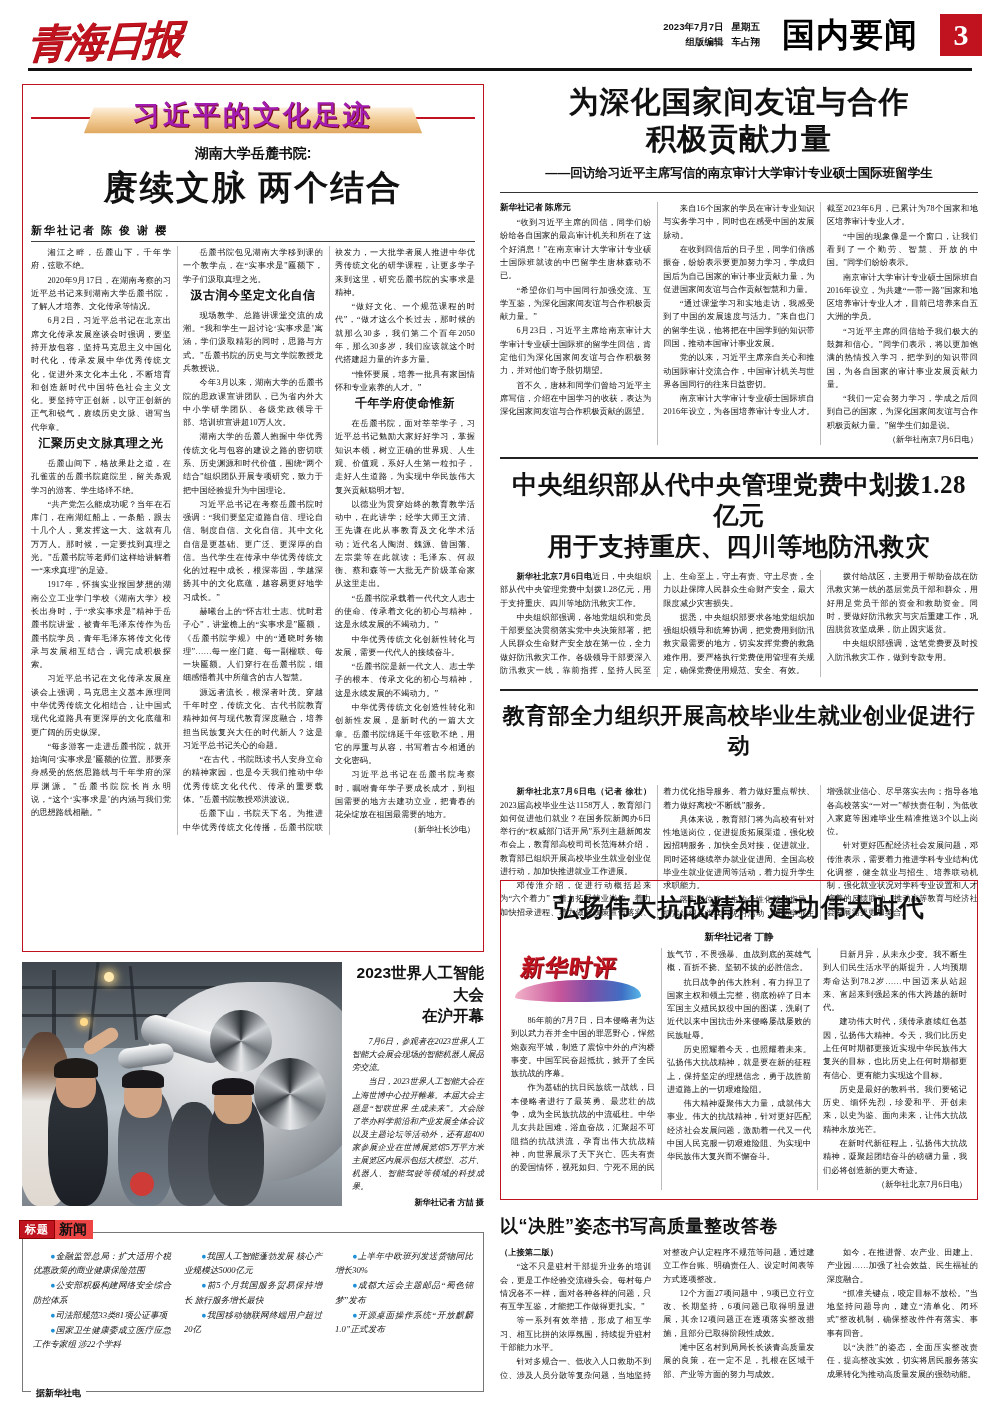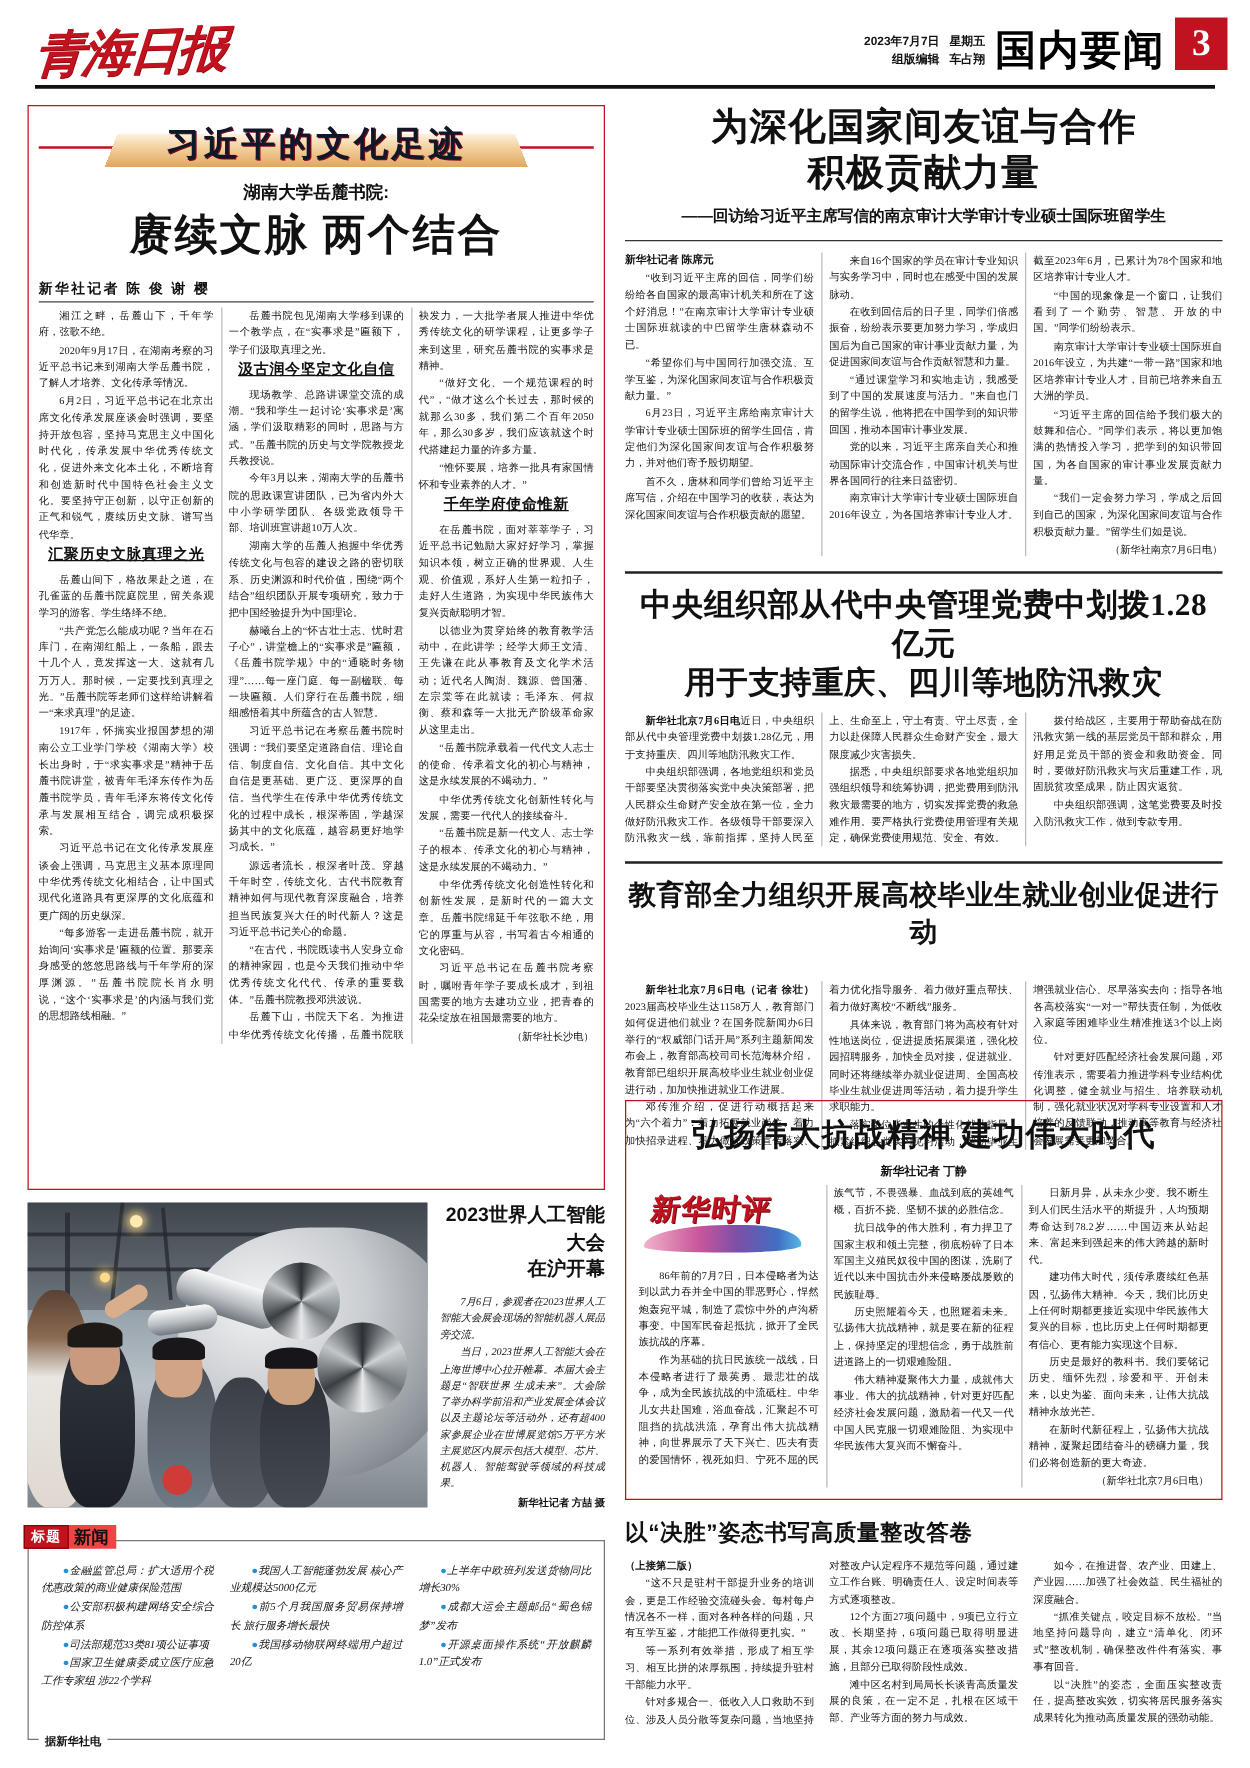--- a/index.html
+++ b/index.html
@@ -17,21 +17,21 @@
     position:absolute; left:0; top:0; width:1000px; height:72px;
   }
   .logo {
     position:absolute; left:28px; top:14px;
     font-family:"Liberation Serif","DejaVu Serif",serif;
     font-size:40px; font-weight:bold; color:#c1121f;
     font-style:italic; letter-spacing:-2px;
     transform:skewX(-6deg) rotate(-2deg);
     text-shadow:0.5px 0.5px 0 #8b0000;
   }
-  .mh-right { position:absolute; right:18px; top:14px; display:flex; align-items:flex-end; gap:8px;}
+  .mh-right { position:absolute; right:18px; top:14px; display:flex; align-items:flex-start; gap:22px;}
   .mh-dates { text-align:right; font-size:9.5px; line-height:1.55; font-weight:bold;
               font-family:"Liberation Sans","DejaVu Sans",sans-serif; color:#111; padding-top:6px;}
   .mh-dates .row{ display:flex; justify-content:flex-end; gap:8px;}
   .mh-section { font-family:"Liberation Sans","DejaVu Sans",sans-serif;
                 font-size:33px; font-weight:bold; letter-spacing:1px; line-height:1;
                 padding-top:4px; color:#000;}
   .mh-page { width:42px; height:42px; background:#c1121f; color:#fff;
              font-family:"Liberation Serif",serif; font-weight:bold; font-size:30px;
              display:flex; align-items:center; justify-content:center; }
   .mh-rule { position:absolute; left:28px; top:68px; width:944px; height:3px; background:#111;}
@@ -44,37 +44,37 @@
   .ribbon-wrap { position:relative; height:44px; margin:2px 0 2px 0; }
   .ribbon-line { position:absolute; left:0; right:0; top:24px; height:2px; background:#c1121f;}
   .ribbon-band {
     position:absolute; left:58px; right:58px; top:14px; height:26px;
     background:linear-gradient(180deg,#fdf0dd 0%,#f3cf9c 45%,#e0a860 100%);
     transform:perspective(60px) rotateX(8deg);
   }
   .ribbon-text {
     position:absolute; left:0; right:0; top:4px; text-align:center;
     font-family:"Liberation Serif","DejaVu Serif",serif;
-    font-size:27px; font-weight:bold; color:#0f172a; letter-spacing:3px;
+    font-size:27px; font-weight:bold; color:#a21caf; letter-spacing:3px;
     text-shadow:1px 1px 0 #7a0b14;
   }
   .kicker { text-align:center; font-size:14px; font-weight:bold; margin:8px 0 2px;
             font-family:"Liberation Sans","DejaVu Sans",sans-serif; }
   .main-head { text-align:center; font-size:34px; font-weight:bold; letter-spacing:2px;
                font-family:"Liberation Serif","DejaVu Serif",serif; margin:2px 0 8px; }
   .byline { font-size:11px; font-weight:bold; letter-spacing:2px; padding:4px 0 3px;
             border-bottom:1px solid #444; margin-bottom:4px;
             font-family:"Liberation Sans","DejaVu Sans",sans-serif;}
   .three-col { column-count:3; column-gap:12px; column-rule:1px solid #bbb; }
   .body-text p { margin:0 0 1px 0; text-indent:2em; text-align:justify;
                  font-size:8.2px; line-height:1.62; letter-spacing:0.1px;
                  font-family:"Liberation Serif","DejaVu Serif",serif; }
   .subhead { text-align:center; font-weight:bold; font-size:12px; margin:0 0 5px;
              break-inside:avoid; font-family:"Liberation Sans","DejaVu Sans",sans-serif;
-             letter-spacing:0.5px;text-decoration:underline;}
+             letter-spacing:0.5px;}
   .sign { text-align:right; font-size:8.2px; margin-top:2px; }
 
   
   .right-area { position:absolute; left:500px; top:84px; width:478px; }
   .hl-1 { text-align:center; font-size:30px; font-weight:bold; line-height:1.22;
           letter-spacing:1px; font-family:"Liberation Serif","DejaVu Serif",serif; }
   .hl-sub { text-align:center; font-size:12.5px; font-weight:bold; margin-top:8px;
             font-family:"Liberation Sans","DejaVu Sans",sans-serif; }
   .hl-2 { text-align:center; font-size:25px; font-weight:bold; line-height:1.24;
           letter-spacing:0.5px; font-family:"Liberation Serif","DejaVu Serif",serif;}
@@ -199,22 +199,22 @@
     <p>“共产党怎么能成功呢？当年在石库门，在南湖红船上，一条船，跟去十几个人，竟发挥这一大、这就有几万万人。那时候，一定要找到真理之光。”岳麓书院等老师们这样给讲解着一“来求真理”的足迹。</p>
     <p>1917年，怀揣实业报国梦想的湖南公立工业学门学校《湖南大学》校长出身时，于“求实事求是”精神于岳麓书院讲堂，被青年毛泽东传作为岳麓书院学员，青年毛泽东将传文化传承与发展相互结合，调完成积极探索。</p>
     <p>习近平总书记在文化传承发展座谈会上强调，马克思主义基本原理同中华优秀传统文化相结合，让中国式现代化道路具有更深厚的文化底蕴和更广阔的历史纵深。</p>
     <p>“每多游客一走进岳麓书院，就开始询问‘实事求是’匾额的位置。那要亲身感受的悠悠思路线与千年学府的深厚渊源。”岳麓书院院长肖永明说，“这个‘实事求是’的内涵与我们党的思想路线相融。”</p>
     <p>岳麓书院包见湖南大学移到课的一个教学点，在“实事求是”匾额下，学子们汲取真理之光。</p>
 
     <div class="subhead">汲古润今坚定文化自信</div>
     <p>现场教学、总路讲课堂交流的成潮。“我和学生一起讨论‘实事求是’寓涵，学们汲取精彩的同时，思路与方式。”岳麓书院的历史与文学院教授龙兵教授说。</p>
     <p>今年3月以来，湖南大学的岳麓书院的思政课宣讲团队，已为省内外大中小学研学团队、各级党政领导干部、培训班宣讲超10万人次。</p>
     <p>湖南大学的岳麓人抱握中华优秀传统文化与包容的建设之路的密切联系、历史渊源和时代价值，围绕“两个结合”组织团队开展专项研究，致力于把中国经验提升为中国理论。</p>
+    <p>习近平总书记在考察岳麓书院时强调：“我们要坚定道路自信、理论自信、制度自信、文化自信。其中文化自信是更基础、更广泛、更深厚的自信。当代学生在传承中华优秀传统文化的过程中成长，根深蒂固，学越深扬其中的文化底蕴，越容易更好地学习成长。”</p>
     <p>赫曦台上的“怀古壮士志、忧时君子心”，讲堂檐上的“实事求是”匾额，《岳麓书院学规》中的“通晓时务物理”……每一座门庭、每一副楹联、每一块匾额。人们穿行在岳麓书院，细细感悟着其中所蕴含的古人智慧。</p>
-    <p>习近平总书记在考察岳麓书院时强调：“我们要坚定道路自信、理论自信、制度自信、文化自信。其中文化自信是更基础、更广泛、更深厚的自信。当代学生在传承中华优秀传统文化的过程中成长，根深蒂固，学越深扬其中的文化底蕴，越容易更好地学习成长。”</p>
     <p>源远者流长，根深者叶茂。穿越千年时空，传统文化、古代书院教育精神如何与现代教育深度融合，培养担当民族复兴大任的时代新人？这是习近平总书记关心的命题。</p>
     <p>“在古代，书院既读书人安身立命的精神家园，也是今天我们推动中华优秀传统文化代代、传承的重要载体。”岳麓书院教授邓洪波说。</p>
     <p>岳麓下山，书院天下名。为推进中华优秀传统文化传播，岳麓书院联袂发力，一大批学者展人推进中华优秀传统文化的研学课程，让更多学子来到这里，研究岳麓书院的实事求是精神。</p>
     <p>“做好文化、一个规范课程的时代”，“做才这么个长过去，那时候的就那么30多，我们第二个百年2050年，那么30多岁，我们应该就这个时代搭建起力量的许多方量。</p>
     <p>“惟怀要展，培养一批具有家国情怀和专业素养的人才。”</p>
 
     <div class="subhead">千年学府使命惟新</div>
     <p>在岳麓书院，面对莘莘学子，习近平总书记勉励大家好好学习，掌握知识本领，树立正确的世界观、人生观、价值观，系好人生第一粒扣子，走好人生道路，为实现中华民族伟大复兴贡献聪明才智。</p>
     <p>以德业为贯穿始终的教育教学活动中，在此讲学；经学大师王文清、王先谦在此从事教育及文化学术活动；近代名人陶澍、魏源、曾国藩、左宗棠等在此就读；毛泽东、何叔衡、蔡和森等一大批无产阶级革命家从这里走出。</p>
     <p>“岳麓书院承载着一代代文人志士的使命、传承着文化的初心与精神，这是永续发展的不竭动力。”</p>

